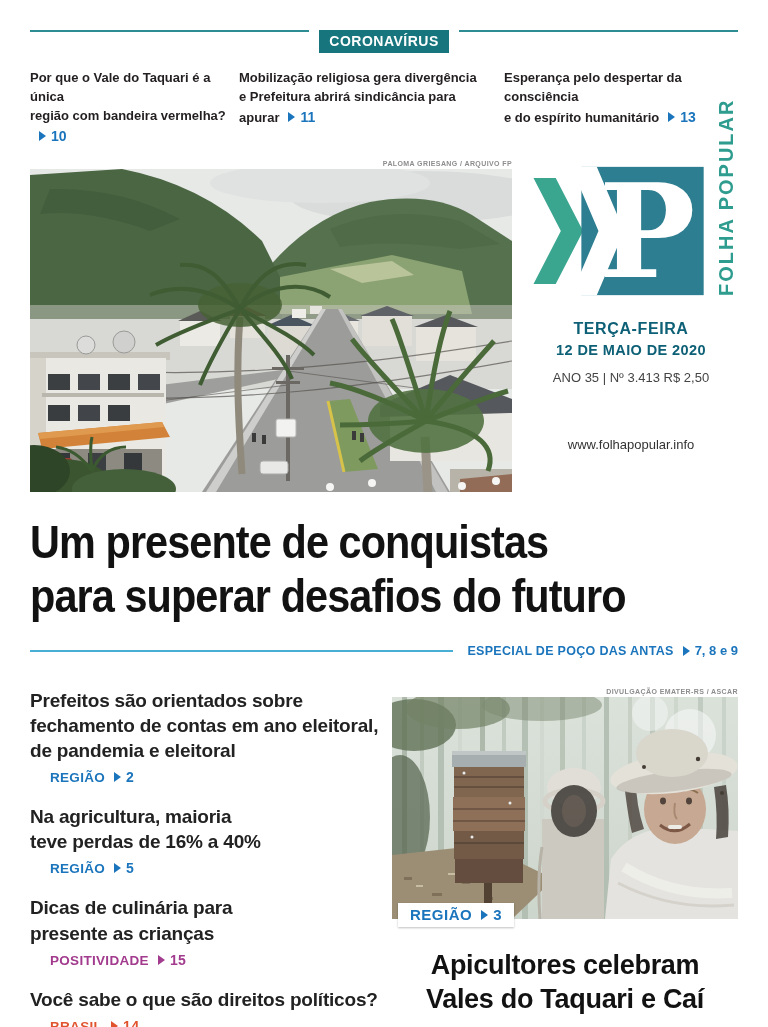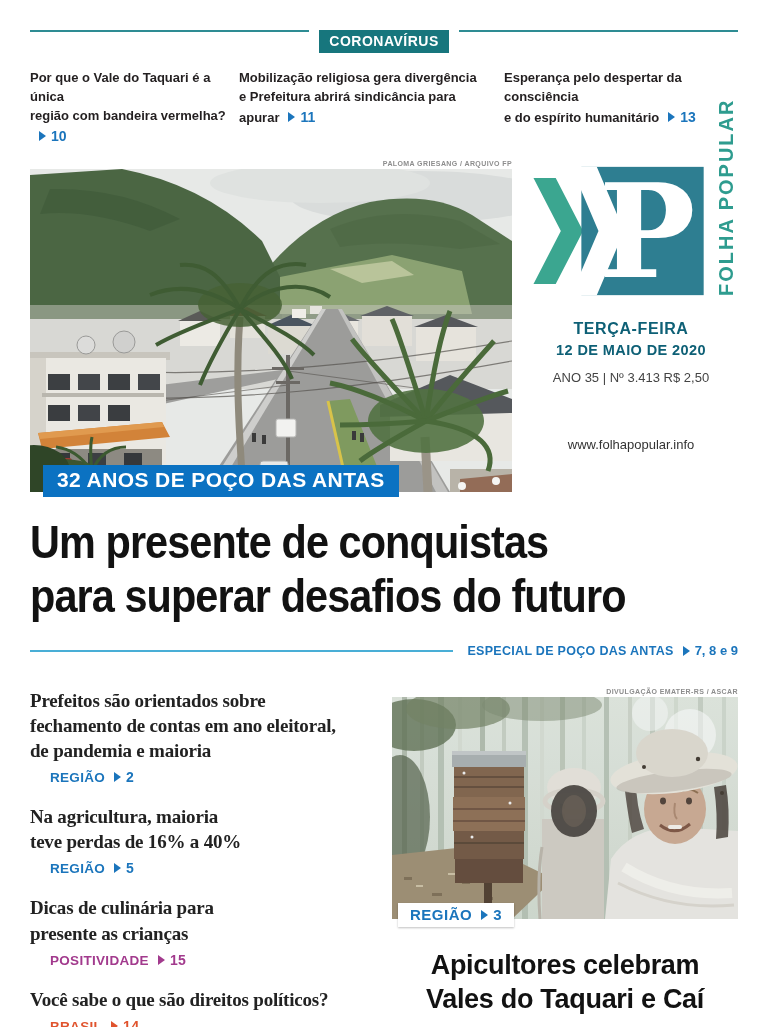--- a/index.html
+++ b/index.html
@@ -73,21 +73,21 @@
   }
   .especial-row { display:flex; align-items:center; margin-top:20px; }
   .especial-row .line { flex:1; height:2px; background:#49aed6; margin-right:14px; }
   .especial-kicker { color:#1b75bc; font-weight:bold; font-size:12.5px; letter-spacing:.3px; }
   .especial-pages { color:#1b75bc; font-weight:bold; font-size:13px; }
 
   
   .bottom-row { display:flex; margin-top:30px; }
   .left-teasers { width:352px; }
   .lt { margin-bottom:19px; }
-  .lt-title { font-size:19px; font-weight:bold; color:#222; line-height:1.32; letter-spacing:-0.2px;font-family:Liberation Serif, serif; }
+  .lt-title { font-size:19px; font-weight:bold; color:#222; line-height:1.32; letter-spacing:-0.2px; }
   .kick { margin-top:6px; font-weight:bold; font-size:13.5px; letter-spacing:.3px;padding-left:20px; }
   .c-blue { color:#1b75bc; }
   .c-purple { color:#a23a8d; }
   .c-orange { color:#e0532d; }
   .kick .kpage { font-size:14px; }
 
   .secondary-col { width:346px; margin-left:10px; }
   .secondary-photo { position:relative; width:346px; height:240px; }
   .secondary-photo svg { display:block; }
   .regiao-label {
@@ -253,21 +253,20 @@
 
           <ellipse cx="32" cy="312" rx="46" ry="22" fill="#3c5531"></ellipse>
           <ellipse cx="94" cy="320" rx="52" ry="20" fill="#44603a"></ellipse>
           <ellipse cx="4" cy="302" rx="36" ry="26" fill="#2f4527"></ellipse>
           <g stroke="#3c5a30" stroke-width="3" fill="none">
             <path d="M62,302 C50,286 40,280 26,278"></path>
             <path d="M62,302 C70,284 82,278 96,278"></path>
             <path d="M62,302 C60,284 60,276 62,268"></path>
           </g>
         </svg>
-        <div class="banner">32 ANOS DE POÇO DAS ANTAS</div>
       </div>
     </div>
 
     <div class="mast-col">
       <div class="logo">
         <svg width="188" height="130" viewBox="0 0 200 152">
           <polygon points="0,14 26,14 58,76 26,138 0,138 32,76" fill="#3ba690"></polygon>
           <rect x="56" y="1" width="143" height="150" fill="#2e7e91"></rect>
           <polygon points="44,1 74,1 106,76 74,151 44,151 76,76" fill="#ffffff"></polygon>
           <text x="133" y="130" text-anchor="middle" font-family="DejaVu Serif, serif" font-weight="bold" font-size="150" fill="#ffffff">P</text>
@@ -293,21 +292,21 @@
     <span class="especial-pages">7, 8 e 9</span>
   </div>
 
   <div class="bottom-row">
 
     <div class="left-teasers">
       <div class="lt">
         <div class="lt-title">
           <div>Prefeitos são orientados sobre</div>
           <div>fechamento de contas em ano eleitoral,</div>
-          <div>de pandemia e maioria</div>
+          <div>de pandemia e eleitoral</div>
         </div>
         <div class="kick c-blue"><span>REGIÃO</span><span class="play"></span><span class="kpage">2</span></div>
       </div>
       <div class="lt">
         <div class="lt-title">
           <div>Na agricultura, maioria</div>
           <div>teve perdas de 16% a 40%</div>
         </div>
         <div class="kick c-blue"><span>REGIÃO</span><span class="play"></span><span class="kpage">5</span></div>
       </div>

